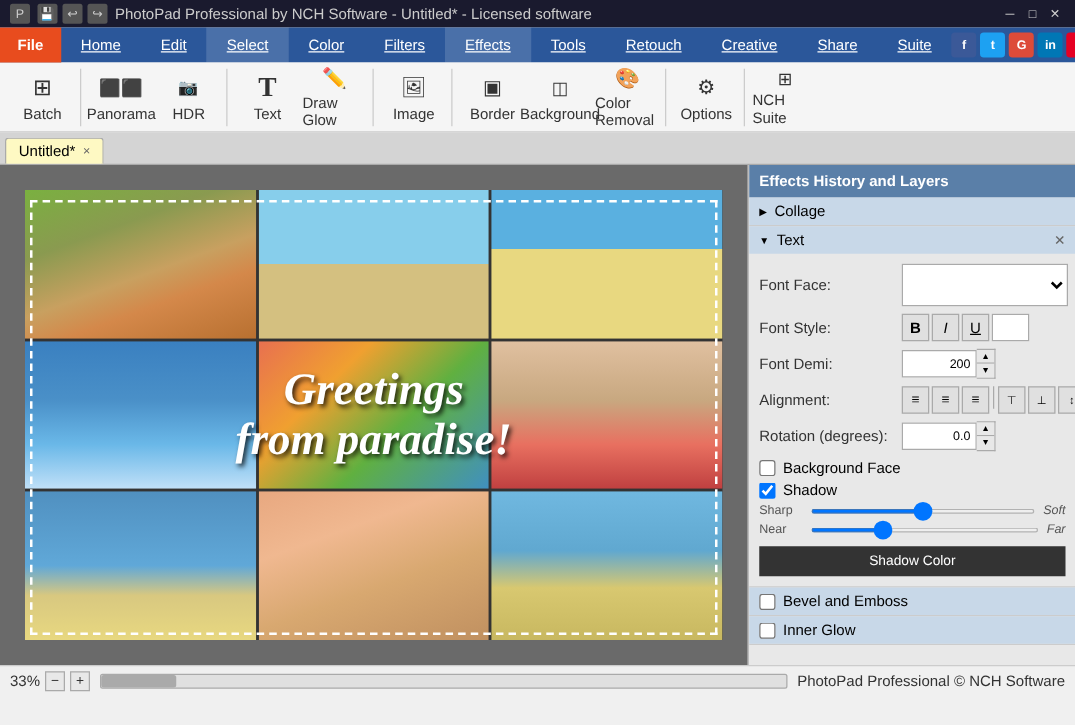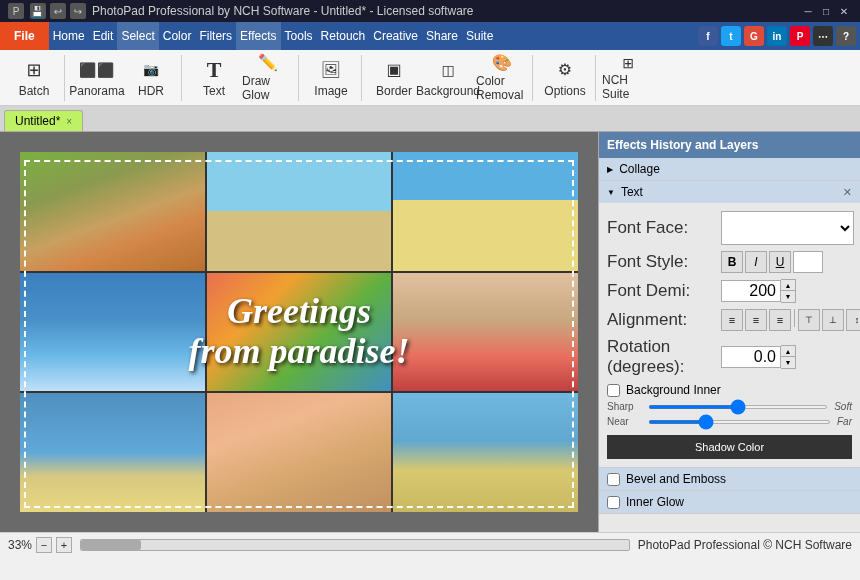--- a/index.html
+++ b/index.html
@@ -34,25 +34,26 @@
       color: white;
       padding: 0 14px;
       display: flex;
       align-items: center;
       font-weight: bold;
       font-size: 12px;
       cursor: pointer;
     }
     .menu-item {
       color: white;
-      padding: 0 4px;
+      padding: 0 16px;
       display: flex;
       align-items: center;
       font-size: 12px;
       cursor: pointer;
+      text-decoration: underline;
     }
     .menu-item.active { background: rgba(255,255,255,0.15); }
 
     
     .toolbar {
       background: #f5f5f5;
       border-bottom: 1px solid #ccc;
       height: 56px;
       display: flex;
       align-items: center;
@@ -116,21 +117,21 @@
       border: 1px solid #aaa;
       border-bottom: none;
       padding: 3px 10px;
       display: flex;
       align-items: center;
       gap: 6px;
       cursor: pointer;
       font-size: 11px;
       border-radius: 3px 3px 0 0;
     }
-    .tab.active { background: #bef264; }
+    .tab.active { background: #fef9c3; }
     .tab-close { font-size: 10px; color: #666; cursor: pointer; }
 
     
     .main-area {
       display: flex;
       height: calc(580px - 22px - 28px - 56px - 26px - 24px);
       
       height: 400px;
     }
 
@@ -230,21 +231,21 @@
 
     .panel-content { padding: 8px; }
     .form-row {
       display: flex;
       align-items: center;
       margin-bottom: 6px;
       gap: 4px;
     }
     .form-label {
       width: 110px;
-      font-size: 17px;
+      font-size: 12px;
       color: #333;
       flex-shrink: 0;
     }
     .form-control {
       flex: 1;
       height: 22px;
       border: 1px solid #aaa;
       background: white;
       padding: 16px 4px;
       font-size: 11px;
@@ -281,21 +282,21 @@
     .spin-control {
       display: flex;
       align-items: center;
       gap: 0;
     }
     .spin-input {
       width: 60px;
       height: 22px;
       border: 1px solid #aaa;
       padding: 0 4px;
-      font-size: 16px;
+      font-size: 10px;
       text-align: right;
     }
     .spin-arrows {
       display: flex;
       flex-direction: column;
       border: 1px solid #aaa;
       border-left: none;
     }
     .spin-arrow {
       width: 14px;
@@ -625,23 +626,27 @@
             <input class="spin-input" type="text" value="0.0" style="">
             <div class="spin-arrows">
               <div class="spin-arrow">▲</div>
               <div class="spin-arrow">▼</div>
             </div>
           </div>
         </div>
         
         <div class="checkbox-row">
           <input type="checkbox" style="">
-          <span>Background Inner</span>
-        </div>
-        
+          <span>Background Face</span>
+        </div>
+        
+        <div class="checkbox-row">
+          <input type="checkbox" checked="" style="">
+          <span>Shadow</span>
+        </div>
         
         <div class="slider-row">
           <div class="slider-label">Sharp</div>
           <input type="range" min="0" max="100" value="50" style="">
           <div class="slider-label-right">Soft</div>
         </div>
         
         <div class="slider-row">
           <div class="slider-label">Near</div>
           <input type="range" min="0" max="100" value="30" style="">

